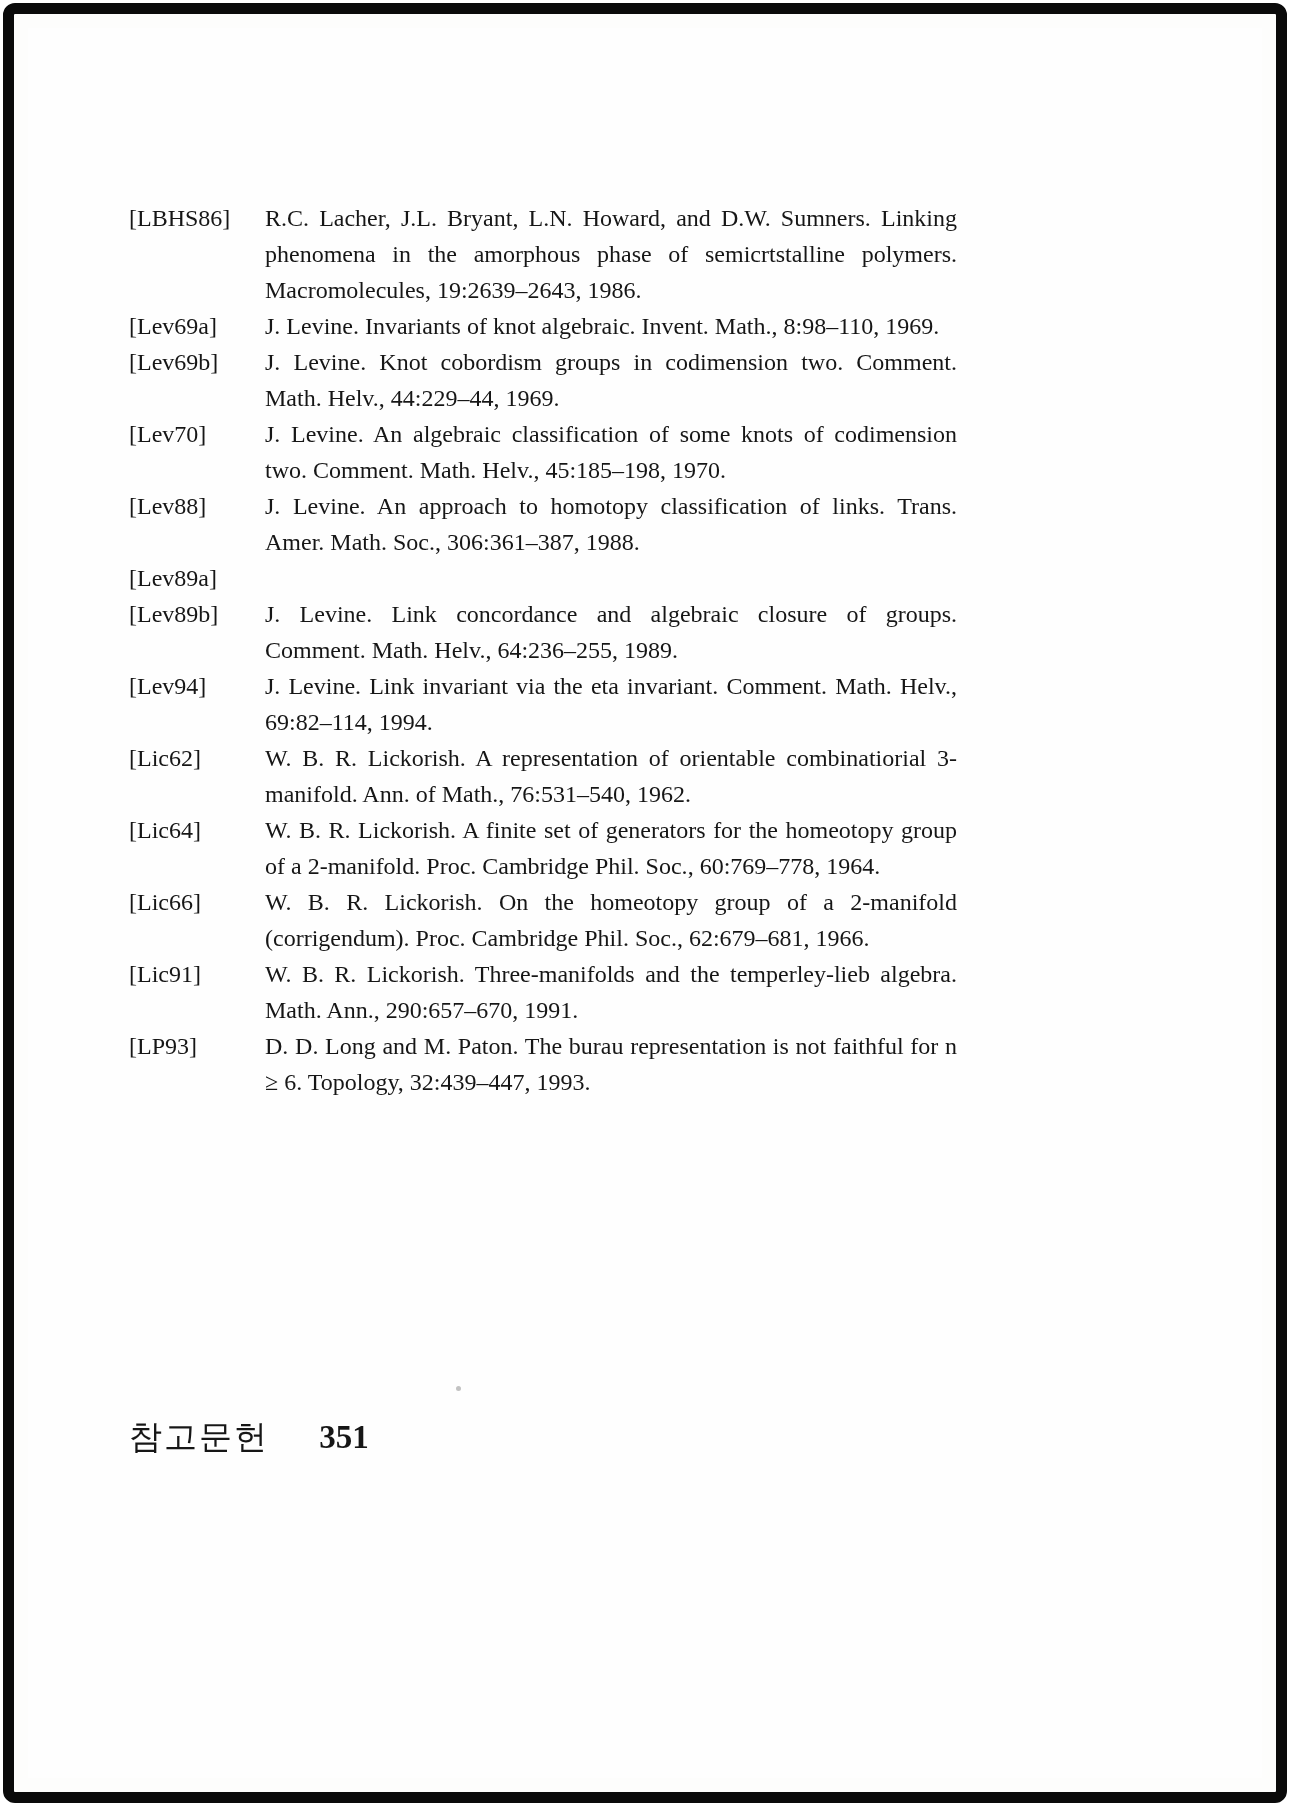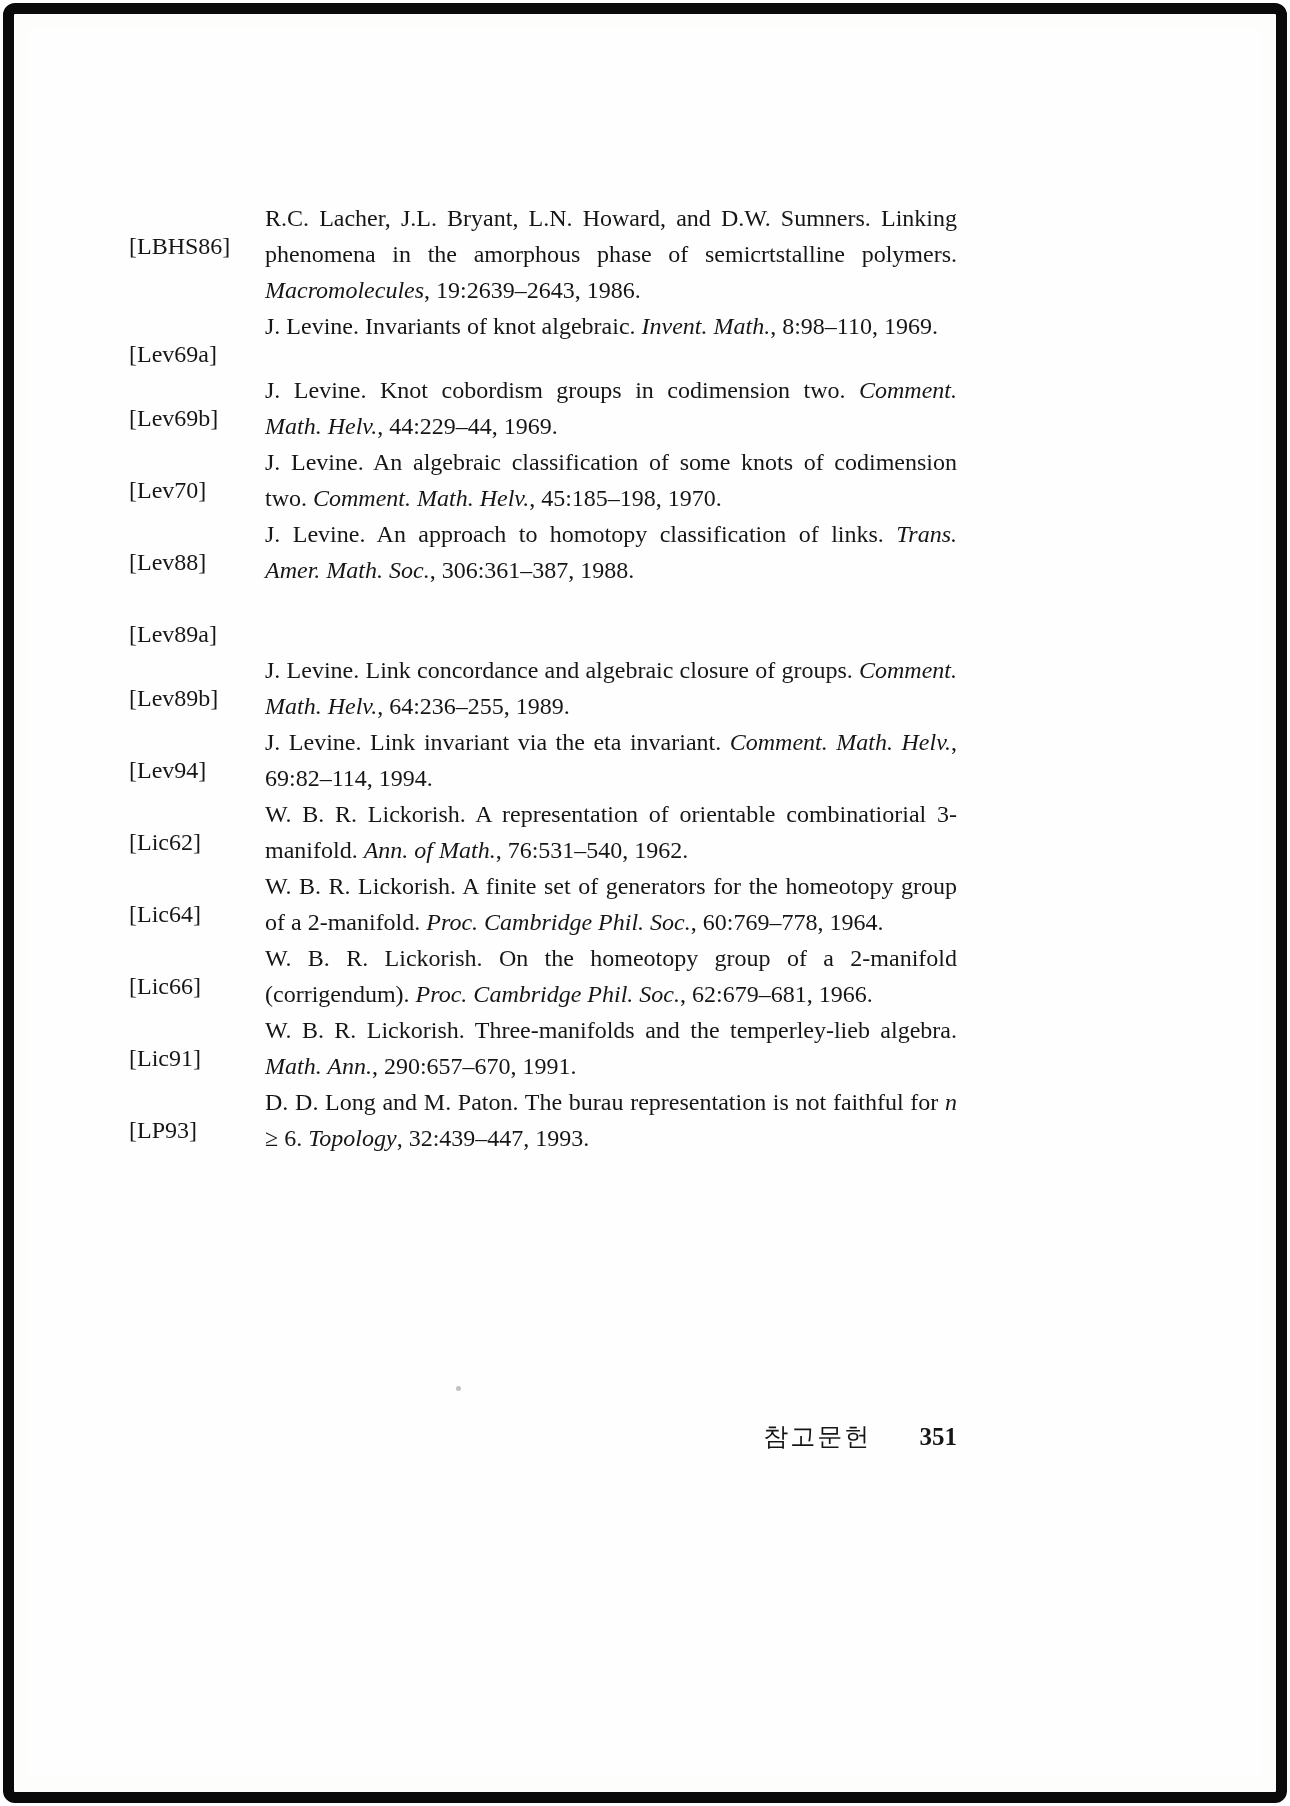--- a/index.html
+++ b/index.html
@@ -36,39 +36,37 @@
   .ref-row {
     display: flex;
     align-items: flex-start;
   }
   .ref-label {
     width: 136px;
     flex: 0 0 136px;
     font-size: 24px;
     line-height: 36px;
     white-space: nowrap;
-    margin-top: 28px;
   }
   .ref-text {
     flex: 1 1 auto;
     font-size: 24px;
     line-height: 36px;
     text-align: justify;
     hyphens: auto;
   }
   .ref-text .it {
-    font-style: italic;
   }
   .footer {
     position: absolute;
     left: 101px;
     top: 1392px;
     width: 828px;
-    text-align: right;
-    font-size: 25px;
+    text-align: left;
+    font-size: 33px;
     line-height: 34px;
   }
   .footer .footer-label {
     letter-spacing: 2px;
   }
   .footer .footer-page {
     display: inline-block;
     margin-left: 42px;
     font-weight: 600;
   }

